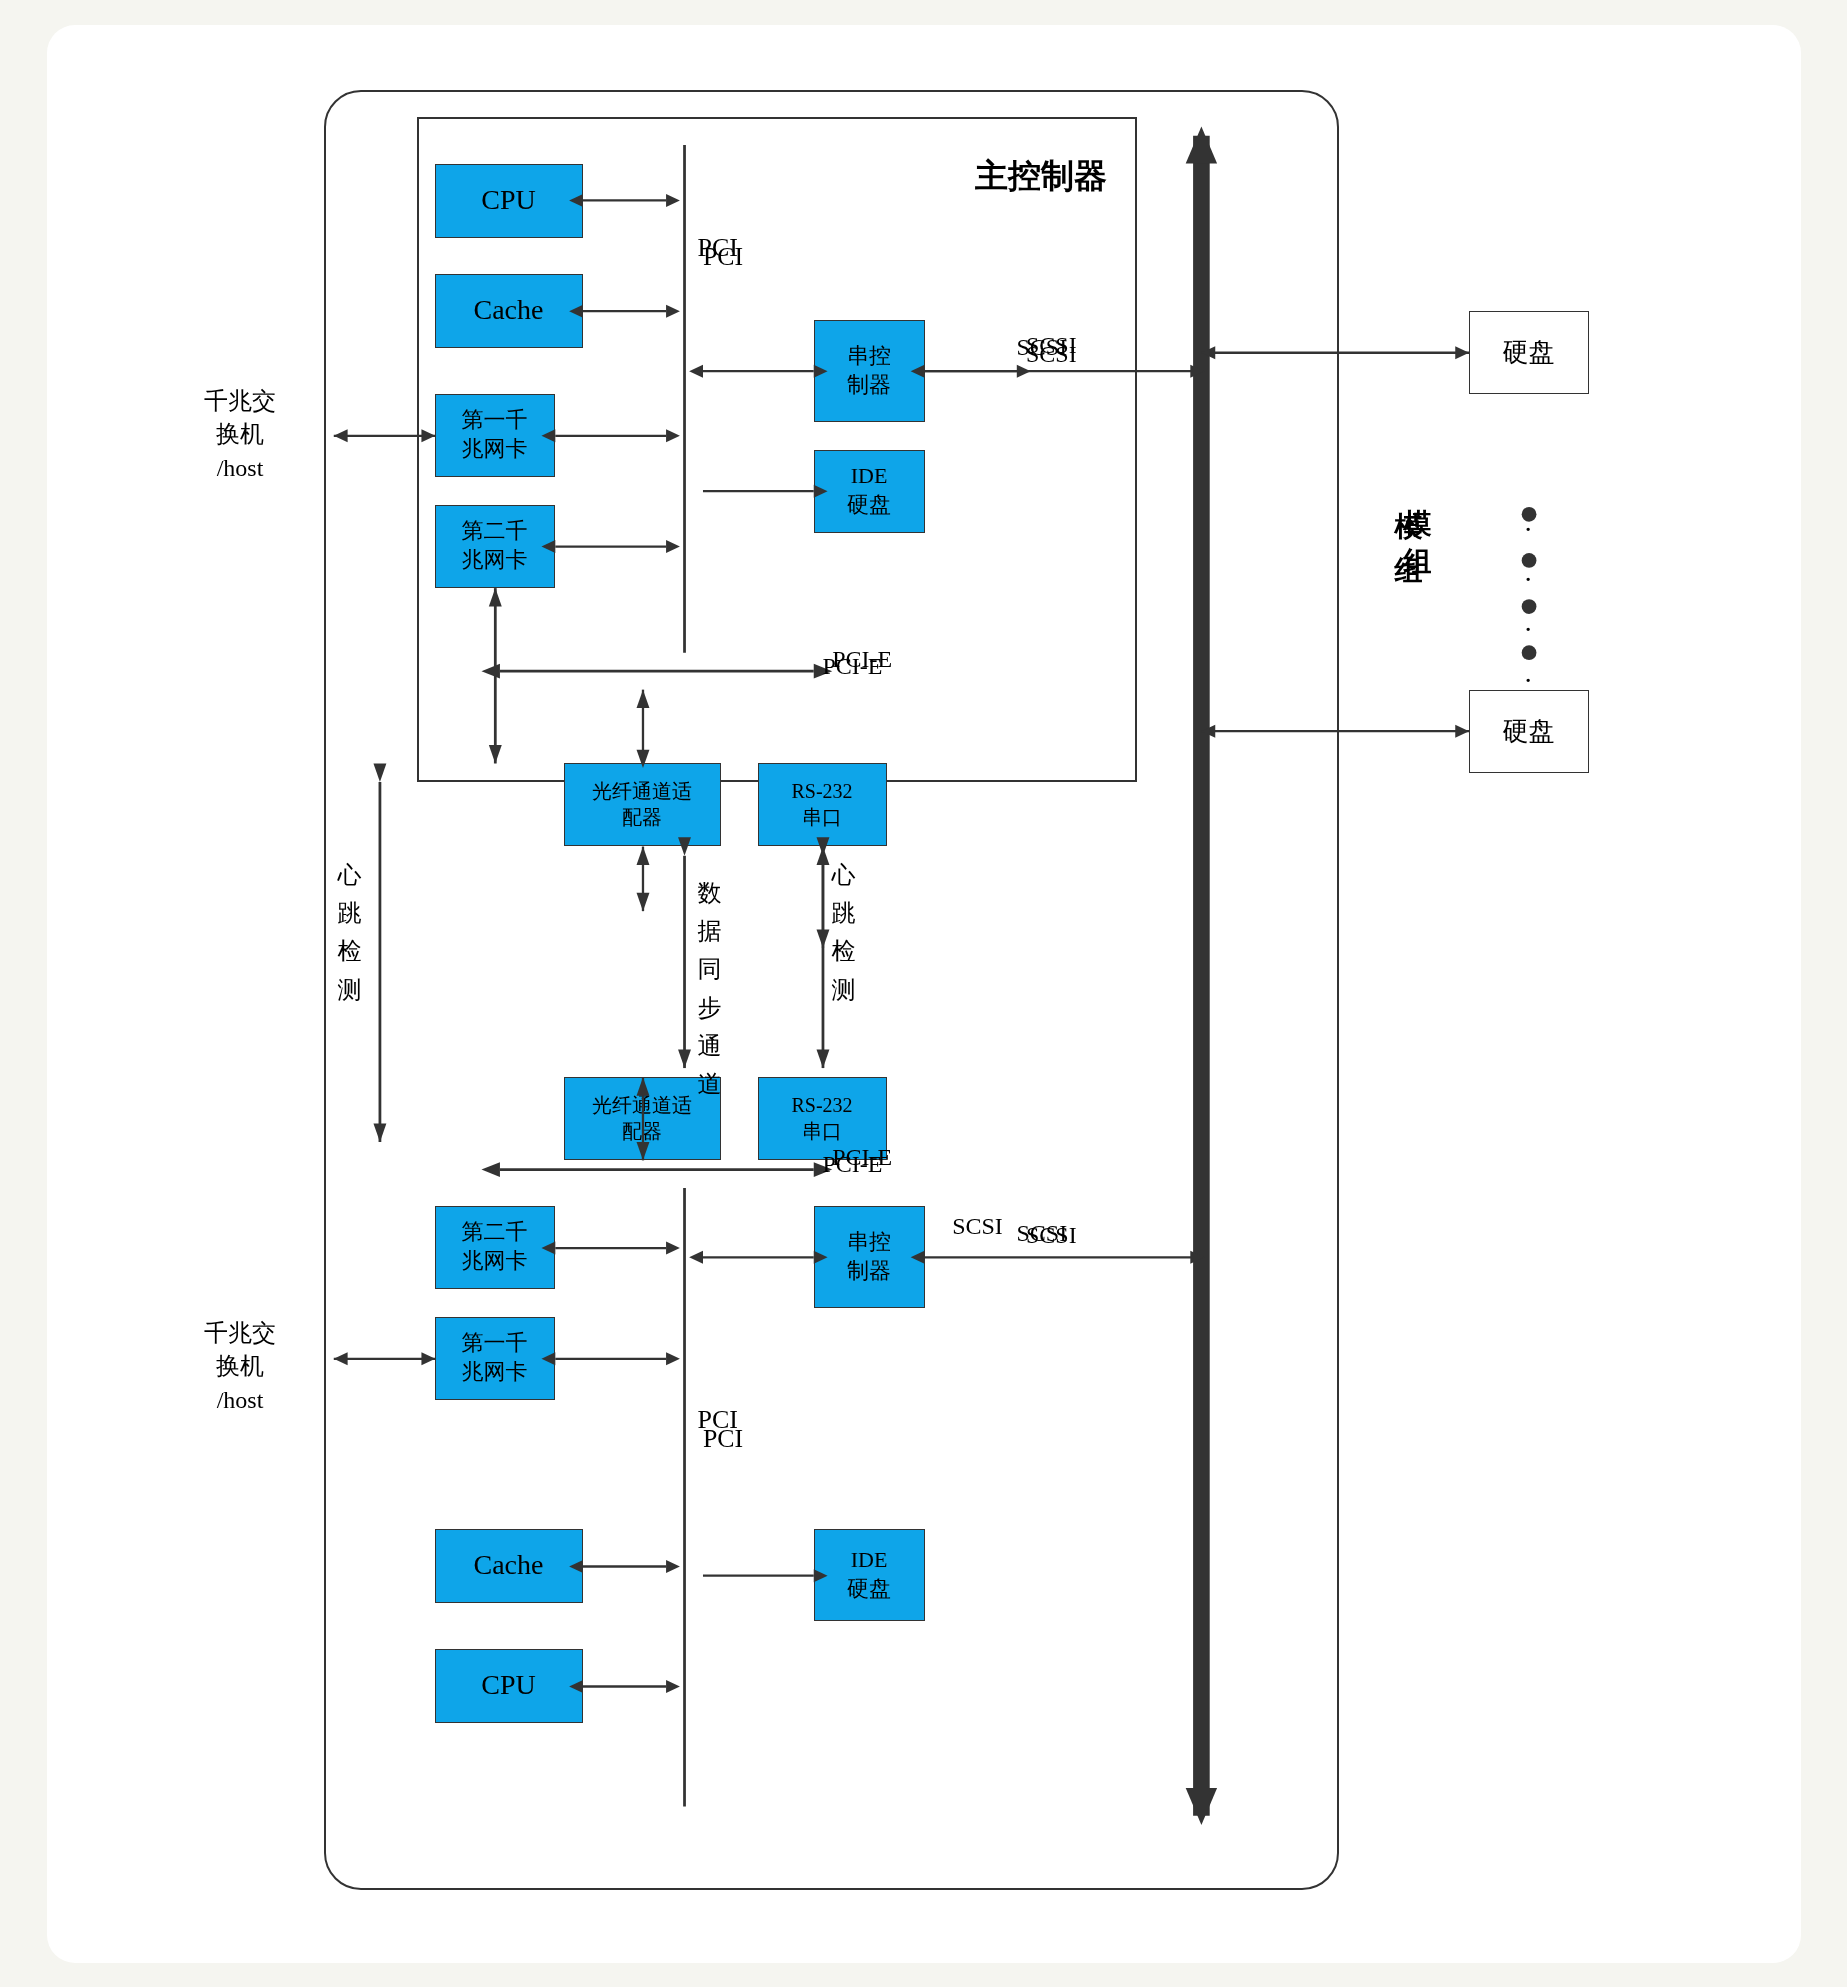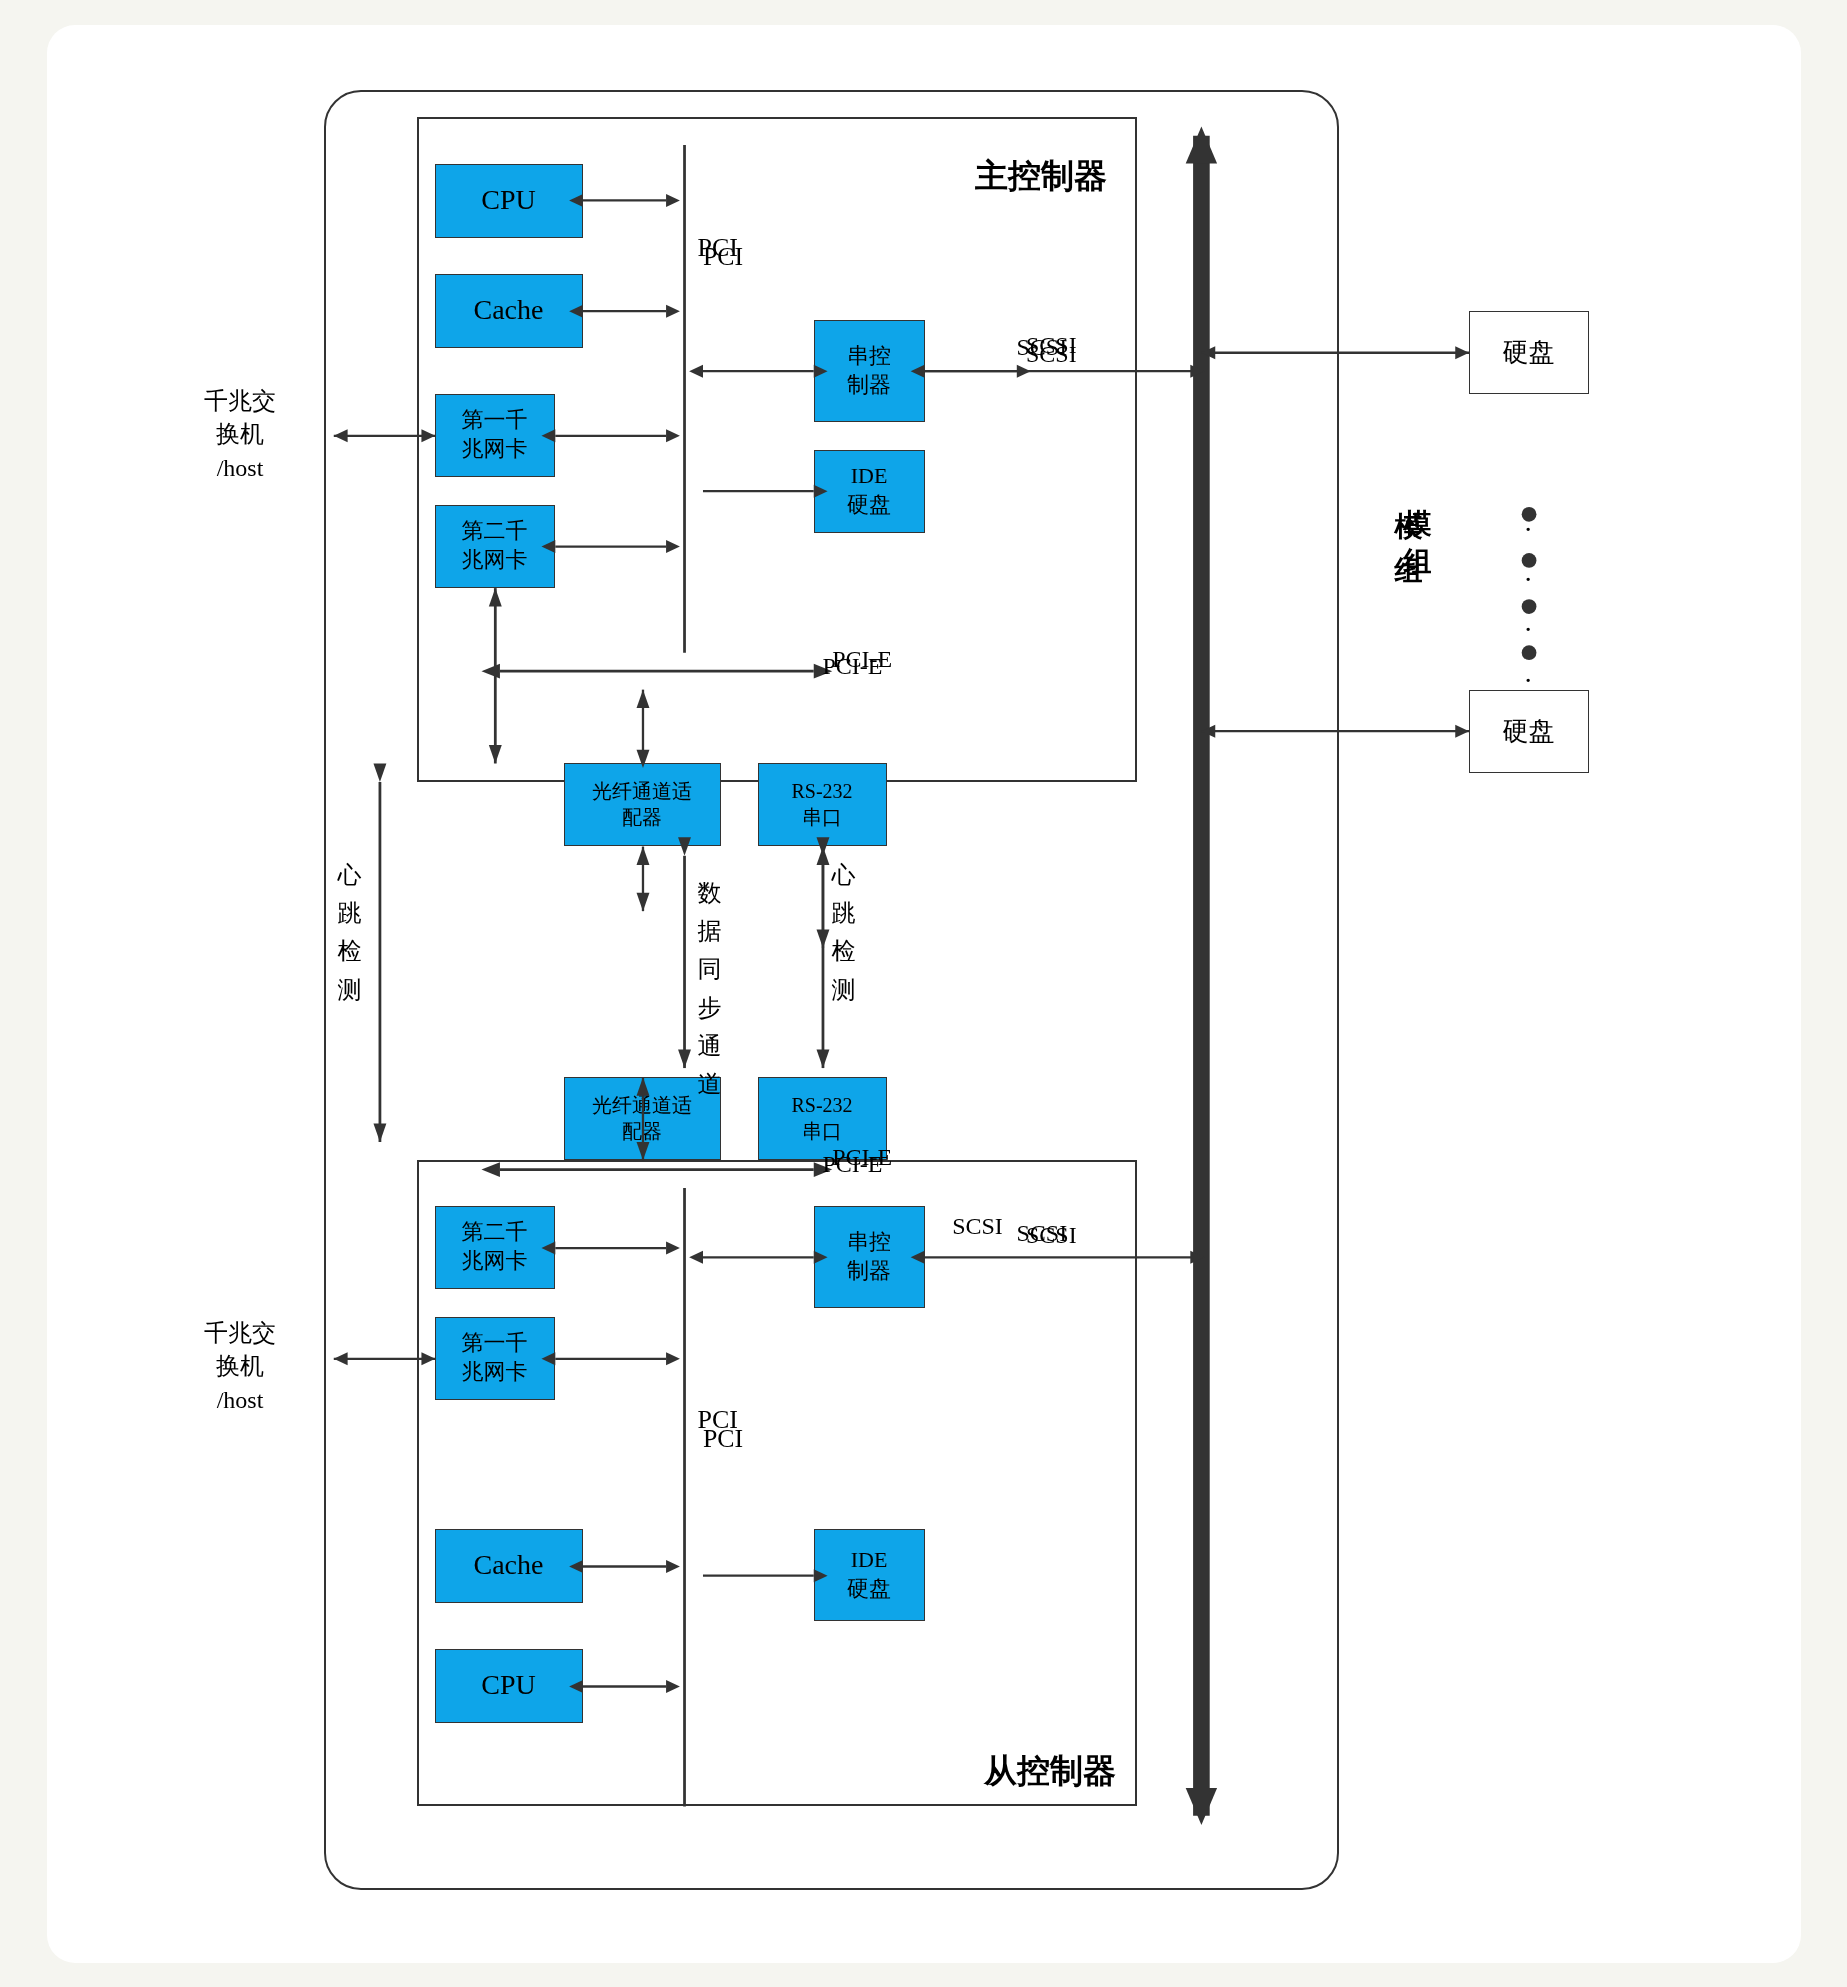--- a/index.html
+++ b/index.html
@@ -108,23 +108,20 @@
 
 <div class="page">
   <div class="diagram-container">
 
     <div class="outer-box"></div>
 
     <div class="master-box">
       <span class="master-label">主控制器</span>
     </div>
 
-    <div class="slave-box">
-      <span class="slave-label">从控制器</span>
-    </div>
 
     <div class="comp-box" style="left:249px; top:102px; width:148px; height:74px; font-size:28px;">
       <span>CPU</span>
     </div>
 
     <div class="comp-box" style="left:249px; top:212px; width:148px; height:74px; font-size:28px;">
       <span>Cache</span>
     </div>
 
     <div class="comp-box" style="left:249px; top:332px; width:120px; height:83px; font-size:22px;">

